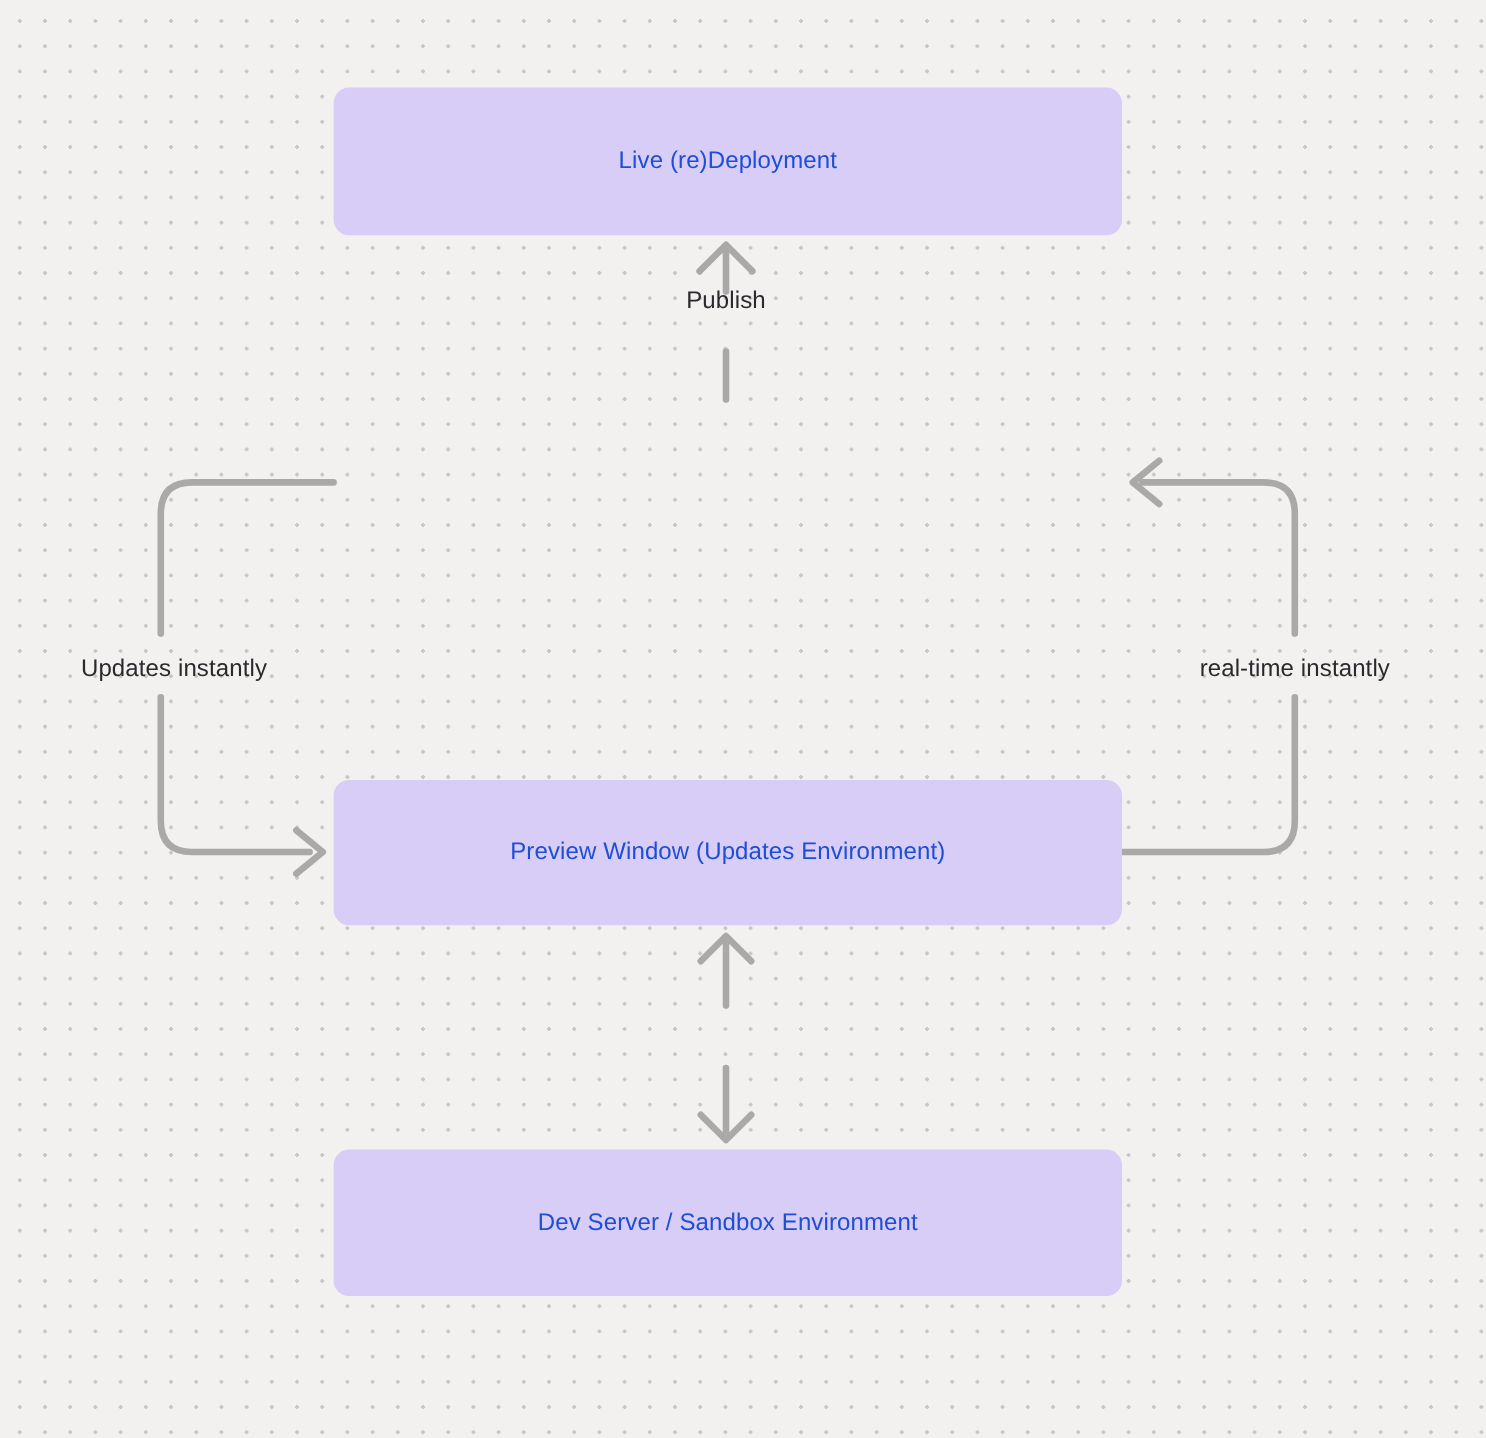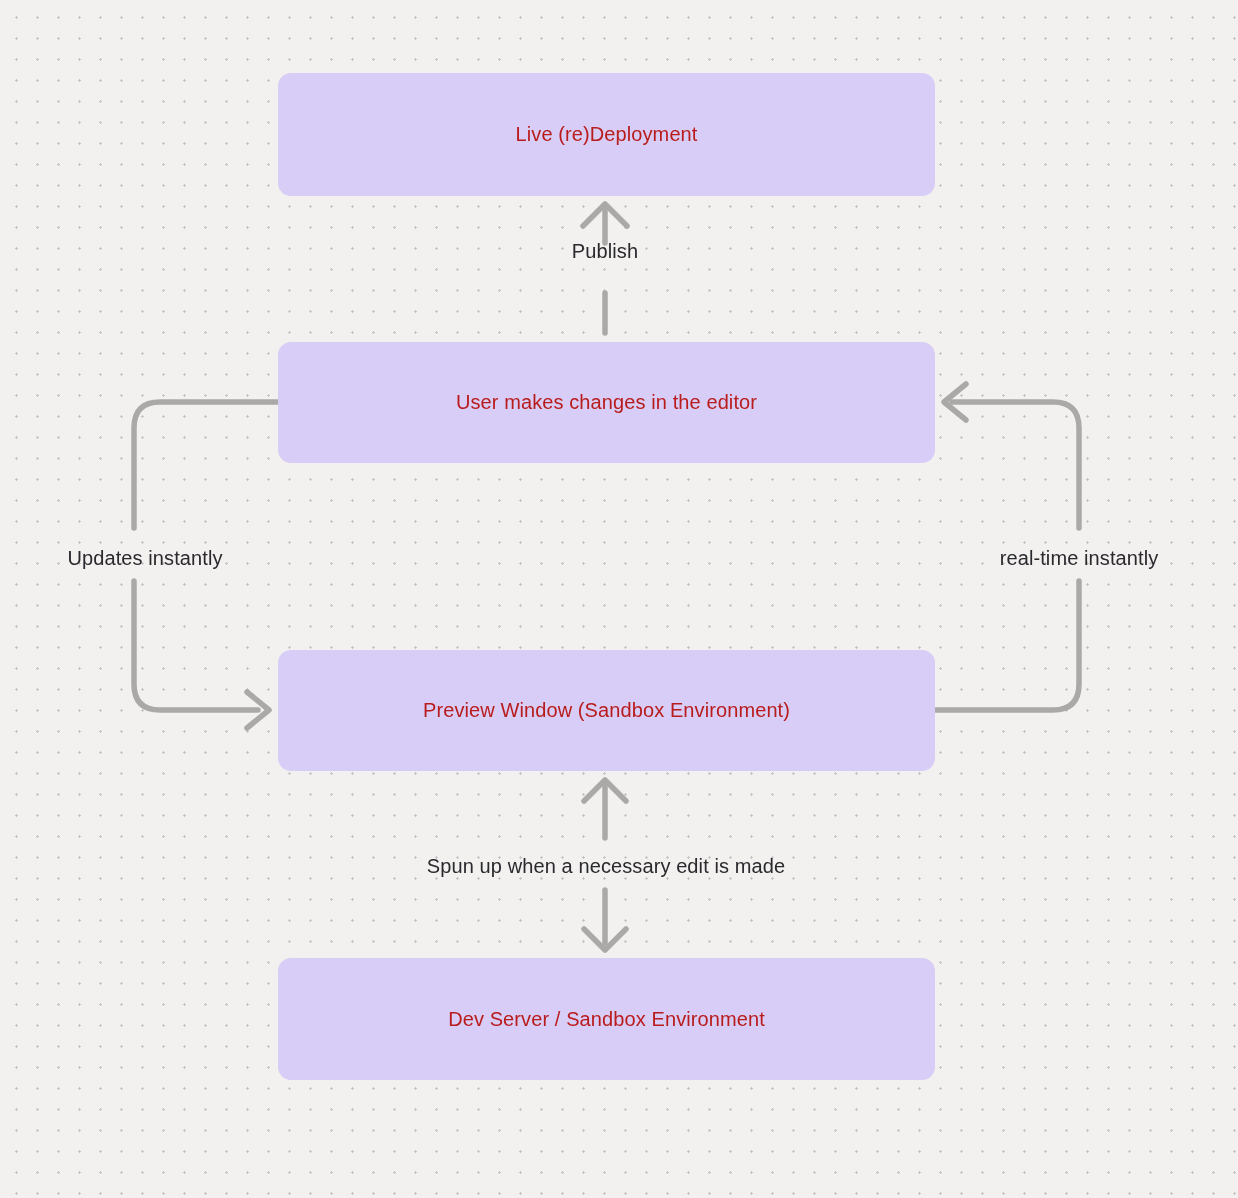--- a/index.html
+++ b/index.html
@@ -22,21 +22,21 @@
     position: absolute;
     left: 278px;
     width: 657px;
     height: 122px;
     background: #d8cdf6;
     border-radius: 13px;
     display: flex;
     align-items: center;
     justify-content: center;
     text-align: center;
-    color: #b91c1c;
+    color: #1d4ed8;
     font-size: 20px;
     font-weight: 500;
     letter-spacing: 0.1px;
     box-sizing: border-box;
   }
   #node-live    { top: 73px;  height: 123px; }
   #node-editor  { top: 342px; height: 121px; }
   #node-preview { top: 650px; height: 121px; }
   #node-dev     { top: 958px; }
   .edges {
@@ -97,30 +97,26 @@
       <path d="M584 801 L605 780 L626 801"></path>
       <path d="M605 890 L605 943"></path>
       <path d="M584 929 L605 950 L626 929"></path>
     </g>
   </svg>
 
   <div class="node" id="node-live">
     <span>Live (re)Deployment</span>
   </div>
 
-  <div class="node" id="node-editor">
-    <span>User makes changes in the editor</span>
-  </div>
 
   <div class="node" id="node-preview">
-    <span>Preview Window (Sandbox Environment)</span>
+    <span>Preview Window (Updates Environment)</span>
   </div>
 
   <div class="node" id="node-dev">
     <span>Dev Server / Sandbox Environment</span>
   </div>
 
   <div class="edge-label" id="label-publish">Publish</div>
   <div class="edge-label" id="label-updates">Updates instantly</div>
   <div class="edge-label" id="label-feedback">real-time instantly</div>
-  <div class="edge-label" id="label-spunup">Spun up when a necessary edit is made</div>
 
 </div>
 
 </body></html>

